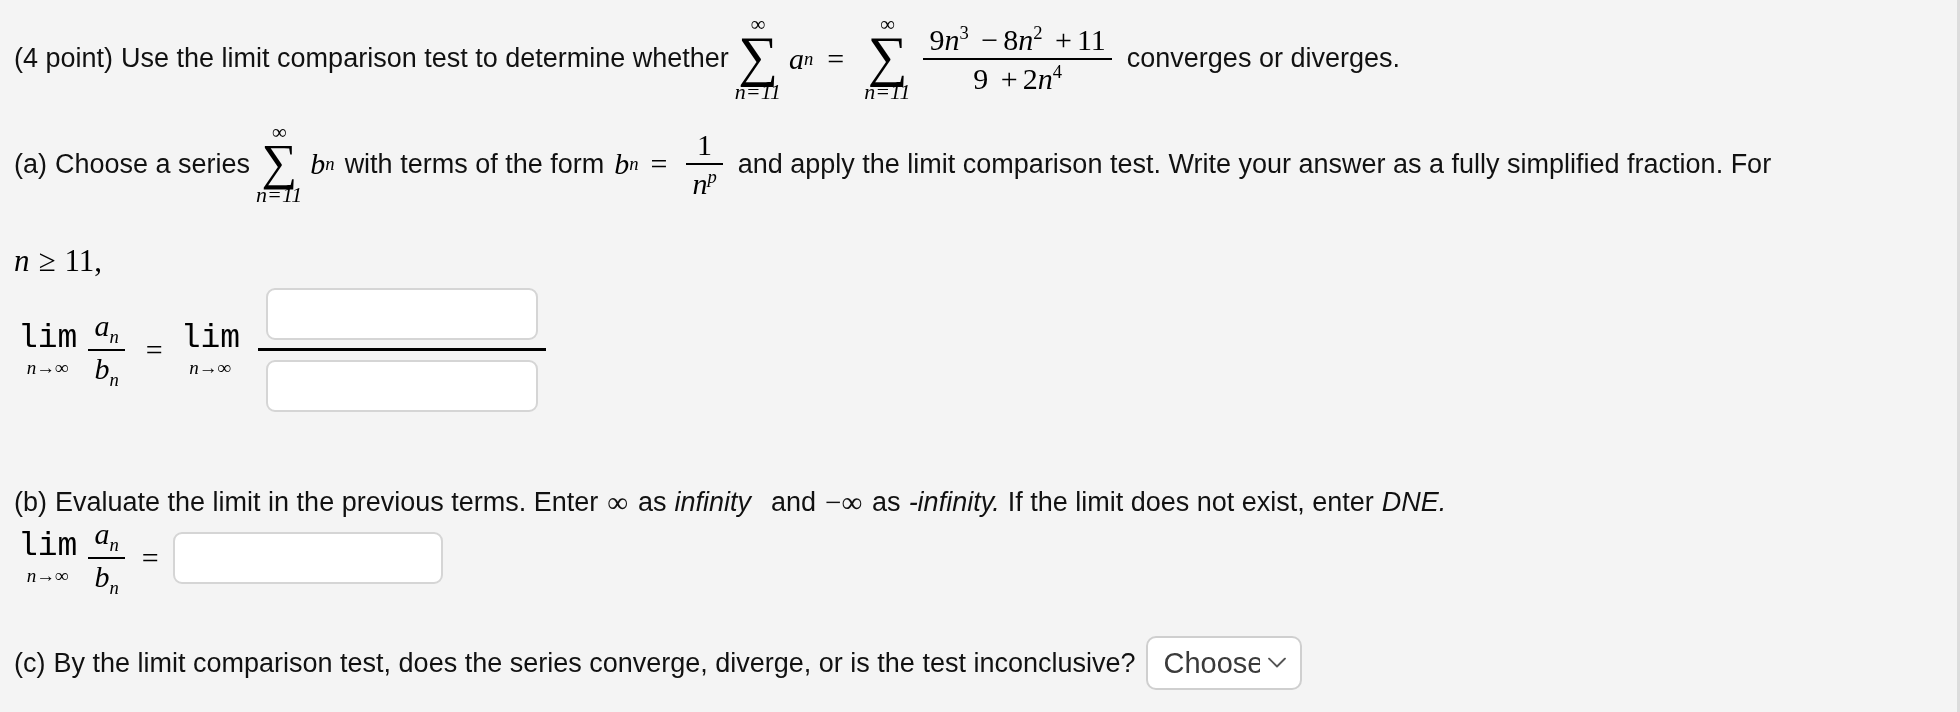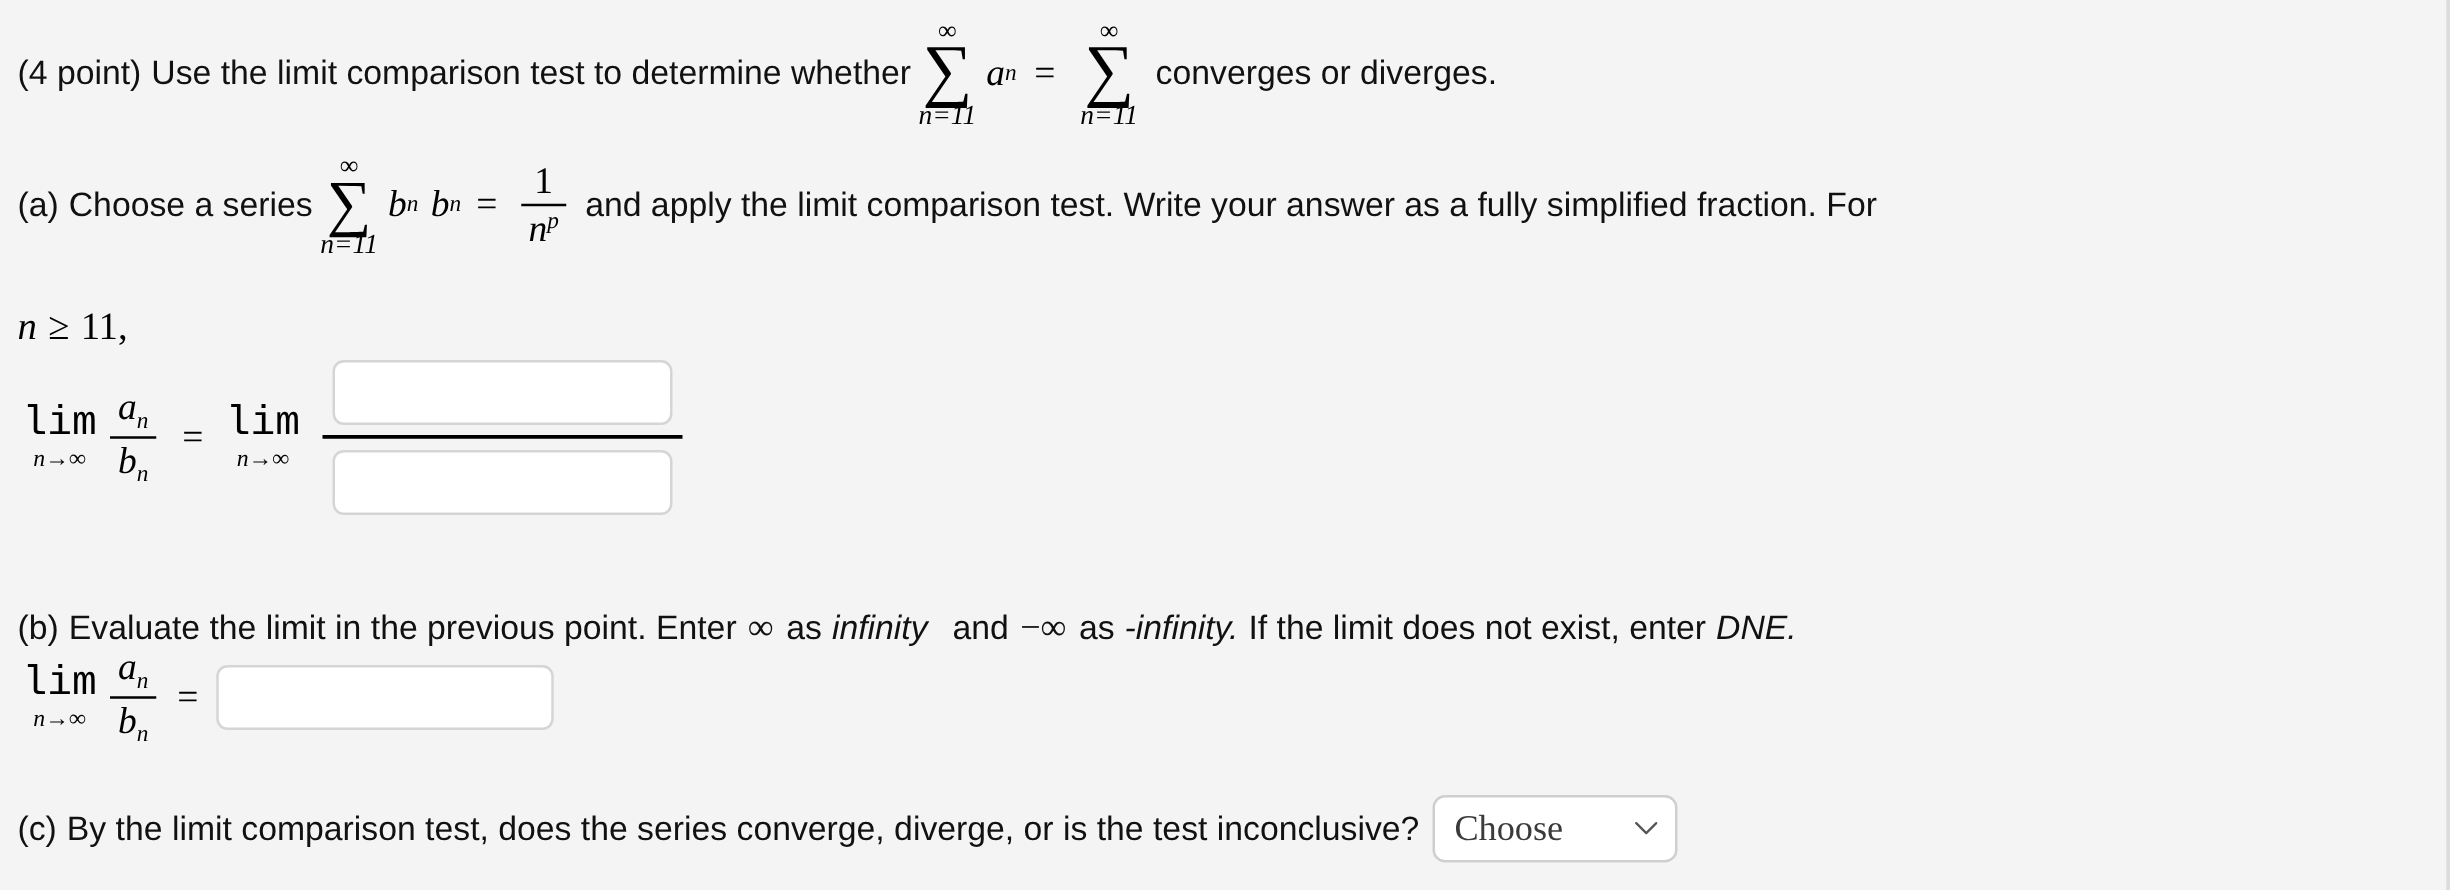--- a/index.html
+++ b/index.html
@@ -168,23 +168,23 @@
     position: relative;
     vertical-align: middle;
     margin-left: 10px;
   }
   .choose {
     appearance: none;
     -webkit-appearance: none;
     background: #fff;
     border: 2px solid #cfcfcf;
     border-radius: 10px;
-    width: 196px;
+    width: 156px;
     height: 54px;
-    font-family: Liberation Serif, serif;
+    font-family: Liberation Sans, sans-serif;
     font-size: 29px;
     color: #3b3b3b;
     padding: 0 40px 0 16px;
     box-sizing: border-box;
   }
   .chev {
     position: absolute;
     right: 16px;
     top: 50%;
     transform: translateY(-50%);
@@ -230,37 +230,50 @@
       <span>a</span>
         <sub class="p">n</sub>
     </span>
     <span class="mathup" style="font-size:30px;margin:0 14px;">=</span>
 
     <span class="sum">
       <span class="lim-top">∞</span>
       <span class="sigma">∑</span>
       <span class="lim-bot">n=11</span>
     </span>
+    <span class="frac" style="font-size:30px;">
+      <span class="num">
+        <span class="num-lit">9</span><span class="var">n</span><sup class="pn">3</sup>
+        <span class="num-lit" style="margin:0 5px;">−</span><span class="num-lit">8</span><span class="var">n</span><sup class="pn">2</sup>
+        <span class="num-lit" style="margin:0 5px;">+</span><span class="num-lit">11</span>
+      </span>
+      <span class="bar"></span>
+      <span class="den">
+        <span class="num-lit">9</span>
+        <span class="num-lit" style="margin:0 5px;">+</span><span class="num-lit">2</span><span class="var">n</span><sup class="pn">4</sup>
+      </span>
+    </span>
     <span class="body-text textspan" style="margin-left:8px;">converges or diverges.</span>
   </div>
 
   <div class="row flexline" id="row-a">
     <span class="body-text textspan">(a)</span>
     <span class="body-text textspan" style="margin-left:8px;">Choose a series</span>
 
     <span class="sum sum-sm">
       <span class="lim-top">∞</span>
       <span class="sigma">∑</span>
       <span class="lim-bot">n=11</span>
     </span>
     <span class="math inline-math" style="font-size:30px;margin-left:2px;">
       <span>b</span>
         <sub class="p">n</sub>
     </span>
 
+    <span class="body-text textspan" style="margin-left:10px;">with terms of the form</span>
 
     <span class="math inline-math" style="font-size:30px;margin-left:10px;">
       <span>b</span>
         <sub class="p">n</sub>
     </span>
     <span class="mathup" style="font-size:30px;margin:0 12px;">=</span>
     <span class="frac" style="font-size:30px;">
       <span class="num num-lit">1</span>
       <span class="bar"></span>
       <span class="den">
@@ -299,21 +312,21 @@
 
     <span class="answer-frac">
       <input class="answer-box box-frac-cell" type="text" value="" placeholder="" style="">
       <span class="fbar"></span>
       <input class="answer-box box-frac-cell" type="text" value="" placeholder="" style="">
     </span>
   </div>
 
   <div class="row flexline" id="row-b-text">
     <span class="body-text textspan">(b)</span>
-    <span class="body-text textspan" style="margin-left:8px;">Evaluate the limit in the previous point. Enter</span>
+    <span class="body-text textspan" style="margin-left:8px;">Evaluate the limit in the previous terms. Enter</span>
     <span class="body-text textspan" style="margin-left:9px;font-family:'Liberation Serif',serif;font-size:29px;">∞</span>
     <span class="body-text textspan" style="margin-left:10px;">as</span>
     <span class="body-text textspan it" style="margin-left:8px;">infinity</span>
     <span class="body-text textspan" style="margin-left:20px;">and</span>
     <span class="body-text textspan" style="margin-left:9px;font-family:'Liberation Serif',serif;font-size:29px;">−∞</span>
     <span class="body-text textspan" style="margin-left:10px;">as</span>
     <span class="body-text textspan it" style="margin-left:8px;">-infinity.</span>
     <span class="body-text textspan" style="margin-left:8px;">If the limit does not exist, enter</span>
     <span class="body-text textspan it" style="margin-left:8px;">DNE.</span>
   </div>

